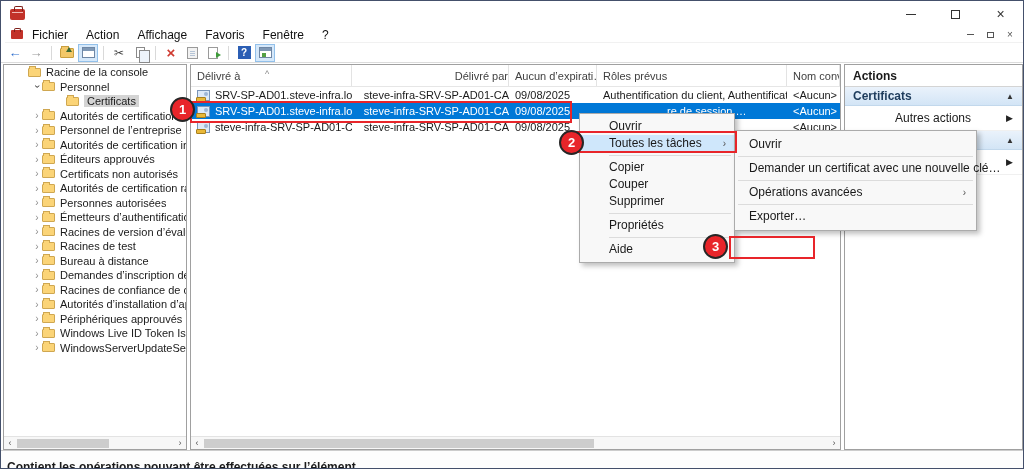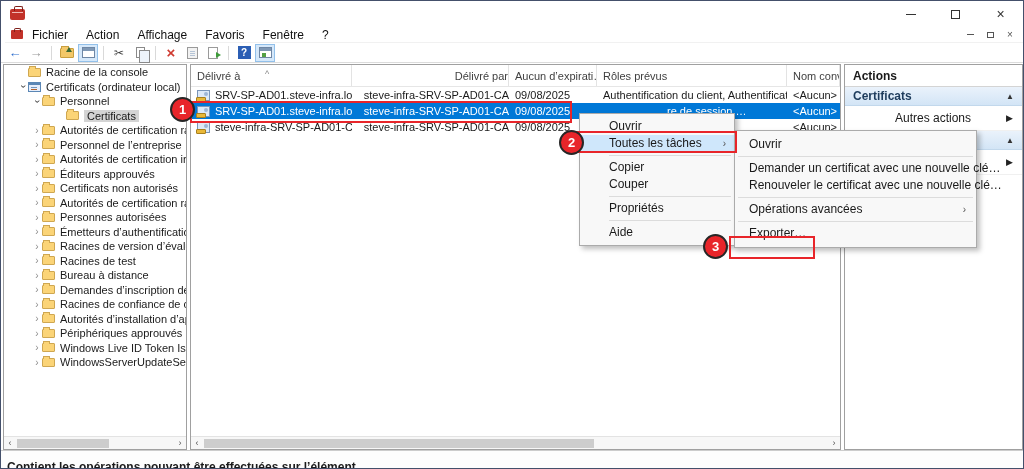--- a/index.html
+++ b/index.html
@@ -212,25 +212,20 @@
         <span class="i-win green"></span>
       </div>
   </div>
 
   <div class="tree">
     <div class="ti l0">
         <span class="nochev"></span>
         <span class="fold"></span>
         <span class="tl">Racine de la console</span>
       </div>
-    <div class="ti l1">
-        <span class="chev open">›</span>
-        <span class="cmgr"></span>
-        <span class="tl">Certificats (ordinateur local)</span>
-      </div>
     <div class="ti l2">
         <span class="chev open">›</span>
         <span class="fold"></span>
         <span class="tl">Personnel</span>
       </div>
     <div class="ti l3 sel">
         <span class="fold"></span>
         <span class="tl">Certificats</span>
       </div>
     <div class="ti l2">
@@ -397,31 +392,31 @@
 
   <div class="cmenu">
     <div class="cmi">Ouvrir</div>
     <div class="cmi hl">
       <span>Toutes les tâches</span>
       <span class="subarr">›</span>
     </div>
     <div class="csep"></div>
     <div class="cmi">Copier</div>
     <div class="cmi">Couper</div>
+    <div class="cmi">Supprimer</div>
     <div class="csep"></div>
     <div class="cmi">Propriétés</div>
     <div class="csep"></div>
     <div class="cmi">Aide</div>
   </div>
 
   <div class="smenu">
     <div class="smi">Ouvrir</div>
     <div class="ssep"></div>
     <div class="smi">Demander un certificat avec une nouvelle clé…</div>
-    <div class="smi">Renouveler le certificat avec une nouvelle clé…</div>
     <div class="ssep"></div>
     <div class="smi">
       <span>Opérations avancées</span>
       <span class="subarr">›</span>
     </div>
     <div class="ssep"></div>
     <div class="smi">Exporter…</div>
   </div>
 
   <div class="rbox" id="box-row"></div>

